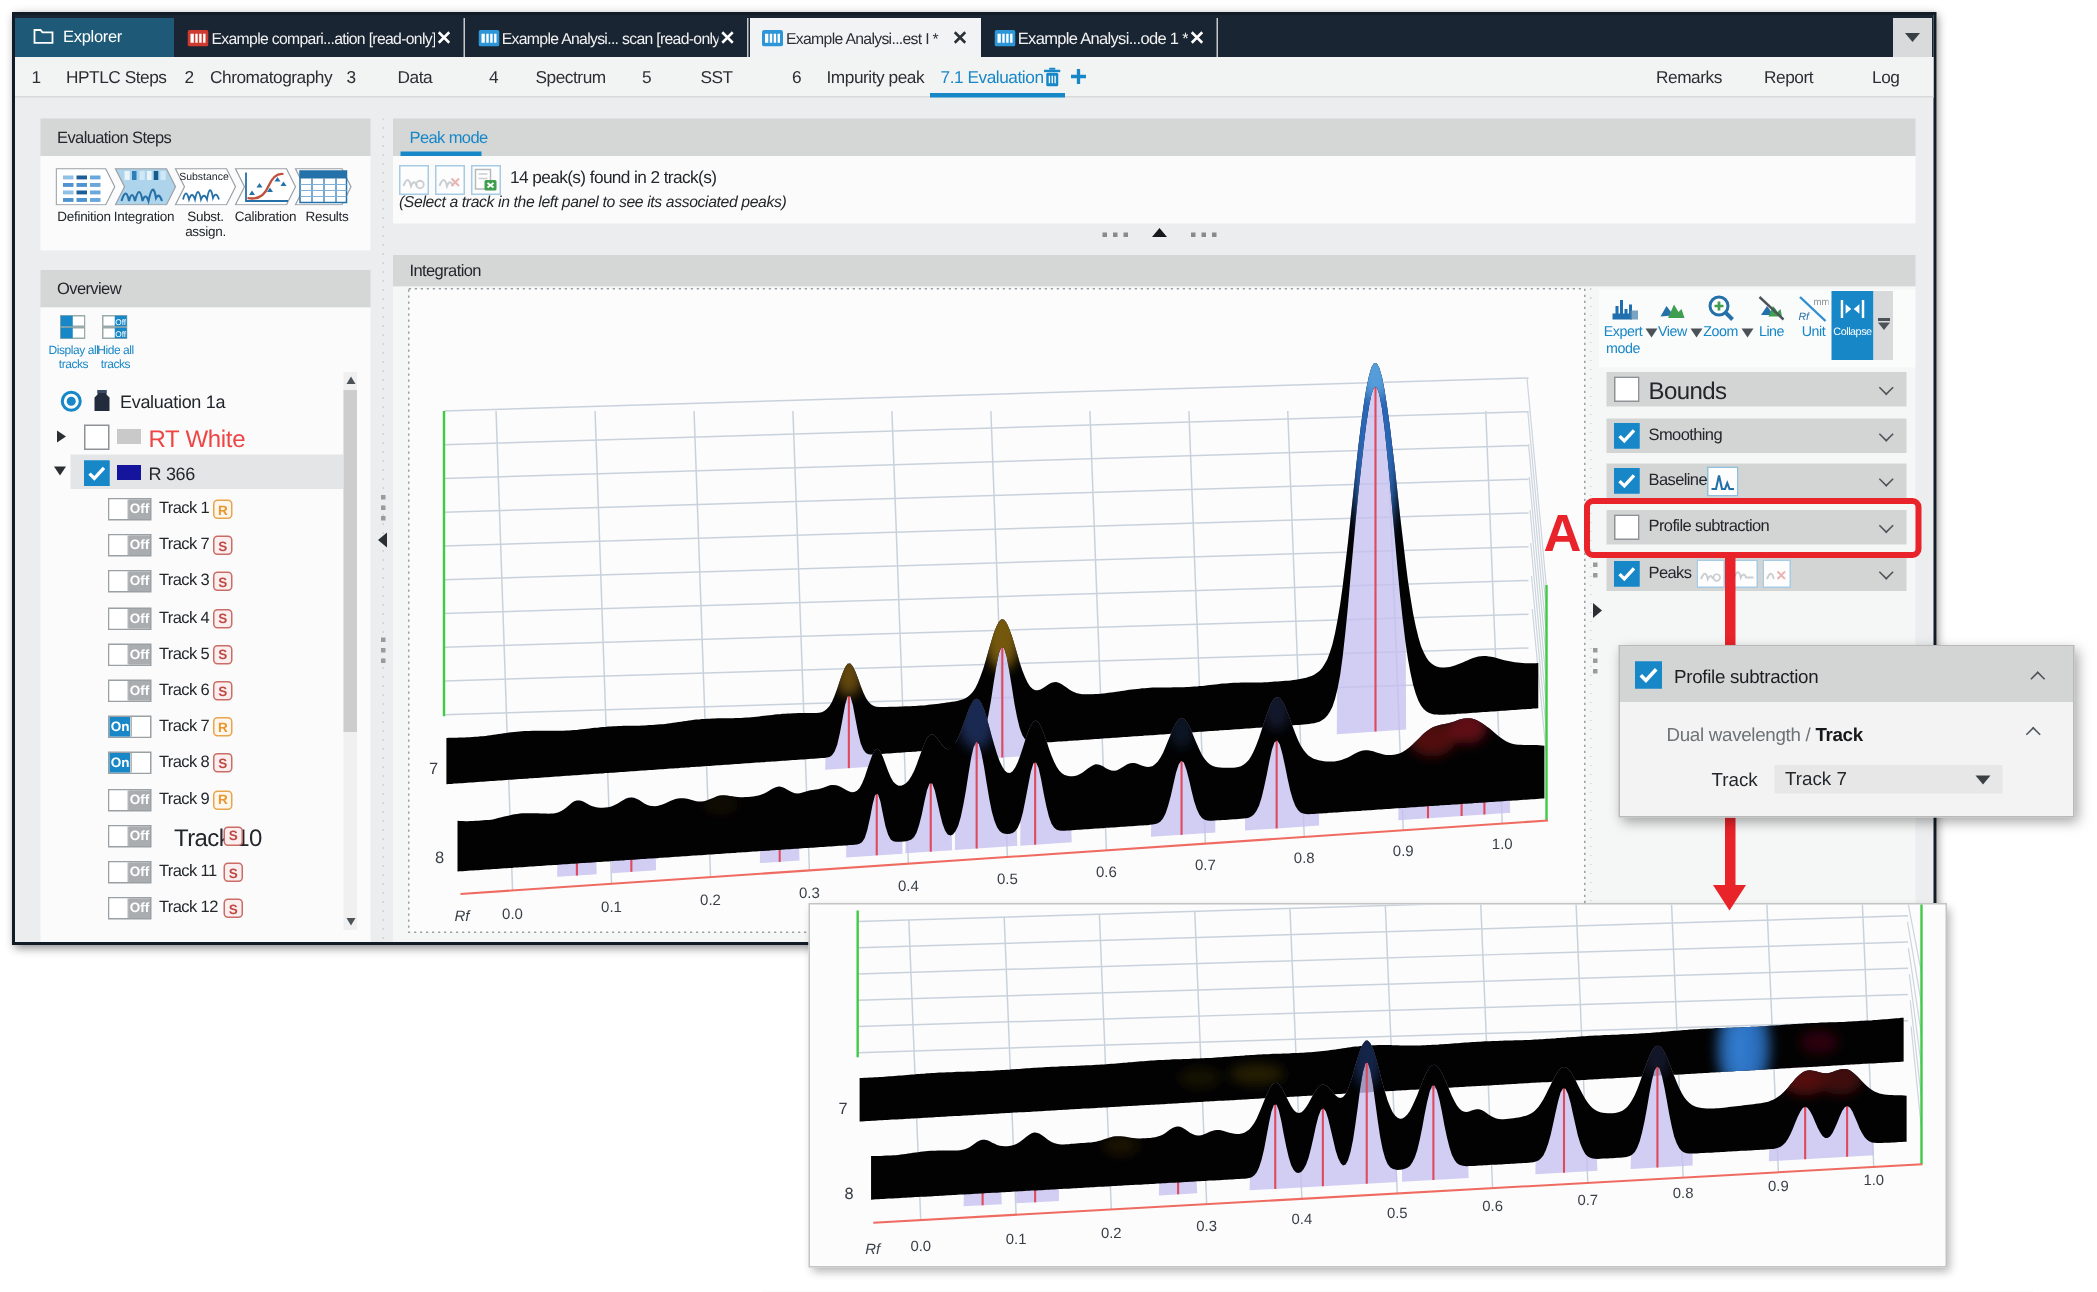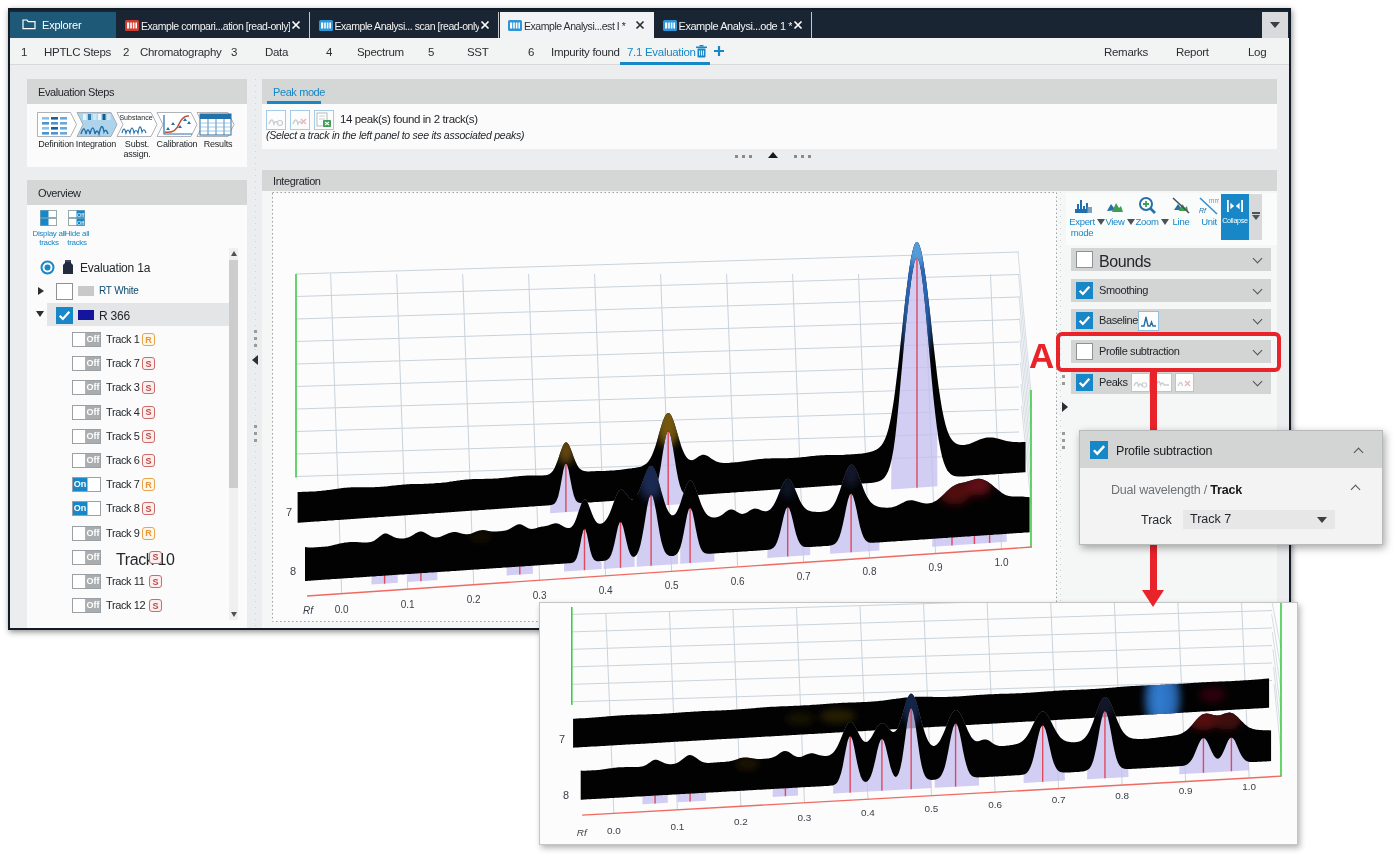--- a/index.html
+++ b/index.html
@@ -85,21 +85,21 @@
 <div class="abs navitem" style="left:44px;top:46px">HPTLC Steps</div>
 <div class="abs navitem" style="left:123px;top:46px">2</div>
 <div class="abs navitem" style="left:140px;top:46px">Chromatography</div>
 <div class="abs navitem" style="left:231px;top:46px">3</div>
 <div class="abs navitem" style="left:265px;top:46px">Data</div>
 <div class="abs navitem" style="left:326px;top:46px">4</div>
 <div class="abs navitem" style="left:357px;top:46px">Spectrum</div>
 <div class="abs navitem" style="left:428px;top:46px">5</div>
 <div class="abs navitem" style="left:467px;top:46px">SST</div>
 <div class="abs navitem" style="left:528px;top:46px">6</div>
-<div class="abs navitem" style="left:551px;top:46px">Impurity found</div>
+<div class="abs navitem" style="left:551px;top:46px">Impurity peak</div>
 <div class="abs" style="left:627px;top:46px;font-size:11.5px;letter-spacing:-0.3px;color:#1787c8">7.1 Evaluation</div>
 <svg class="abs" style="left:696px;top:45px" width="11" height="13" viewBox="0 0 11 13">
     <rect x="1.5" y="3.5" width="8" height="9" rx="1" fill="#1787c8"></rect>
     <rect x="0" y="1.5" width="11" height="1.6" fill="#1787c8"></rect>
     <rect x="3.5" y="0" width="4" height="1.5" fill="#1787c8"></rect>
     <path d="M3.6 5.5 v5 M5.5 5.5 v5 M7.4 5.5 v5" stroke="#fff" stroke-width="0.9"></path>
   </svg>
 <svg class="abs" style="left:713px;top:45px" width="12" height="12" viewBox="0 0 12 12">
     <path d="M6 1 V11 M1 6 H11" stroke="#1787c8" stroke-width="2.2"></path>
   </svg>
@@ -180,21 +180,21 @@
     <circle cx="7.5" cy="7.5" r="3" fill="#1787c8"></circle>
   </svg>
 <svg class="abs" style="left:61px;top:259px" width="14" height="16" viewBox="0 0 14 16">
     <path d="M4 1 h6 v3 l2 2 v9 h-10 v-9 l2 -2 z" fill="#232c3c"></path>
     <rect x="4" y="1" width="6" height="2" fill="#3a4a66"></rect>
   </svg>
 <div class="abs" style="left:80px;top:261px;font-size:12px;letter-spacing:-0.2px;color:#23272b">Evaluation 1a</div>
 <span class="abs tri" style="left:38px;top:287px;border-top:4.5px solid transparent;border-bottom:4.5px solid transparent;border-left:6px solid #2b2f33"></span>
 <span class="abs cbx" style="left:56px;top:283px;width:17px;height:17px"></span>
 <div class="abs" style="left:78px;top:286px;width:16px;height:10px;background:#c9c9c9"></div>
-<div class="abs" style="left:99px;top:285px;font-size:10px;letter-spacing:-0.2px;color:#0c4a6e">RT White</div>
+<div class="abs" style="left:99px;top:285px;font-size:16px;letter-spacing:-0.2px;color:#ef4444">RT White</div>
 <div class="abs" style="left:47px;top:303px;width:182px;height:23px;background:#e4e5e6"></div>
 <span class="abs tri" style="left:36px;top:311px;border-left:4.5px solid transparent;border-right:4.5px solid transparent;border-top:6px solid #2b2f33"></span>
 <span class="abs cbx on" style="left:56px;top:307px;width:17px;height:17px">
     <svg width="15" height="15" viewBox="0 0 14 14" style="display:block;margin:0 auto">
       <path d="M2.5 7.2 L5.5 10.2 L11.5 3.6" stroke="#fff" stroke-width="2.1" fill="none"></path>
     </svg>
   </span>
 <div class="abs" style="left:78px;top:310px;width:16px;height:10px;background:#14149c"></div>
 <div class="abs" style="left:99px;top:309px;font-size:12px;letter-spacing:-0.2px;color:#23272b">R 366</div>
 <div class="abs tog" style="left:72px;top:332px">

